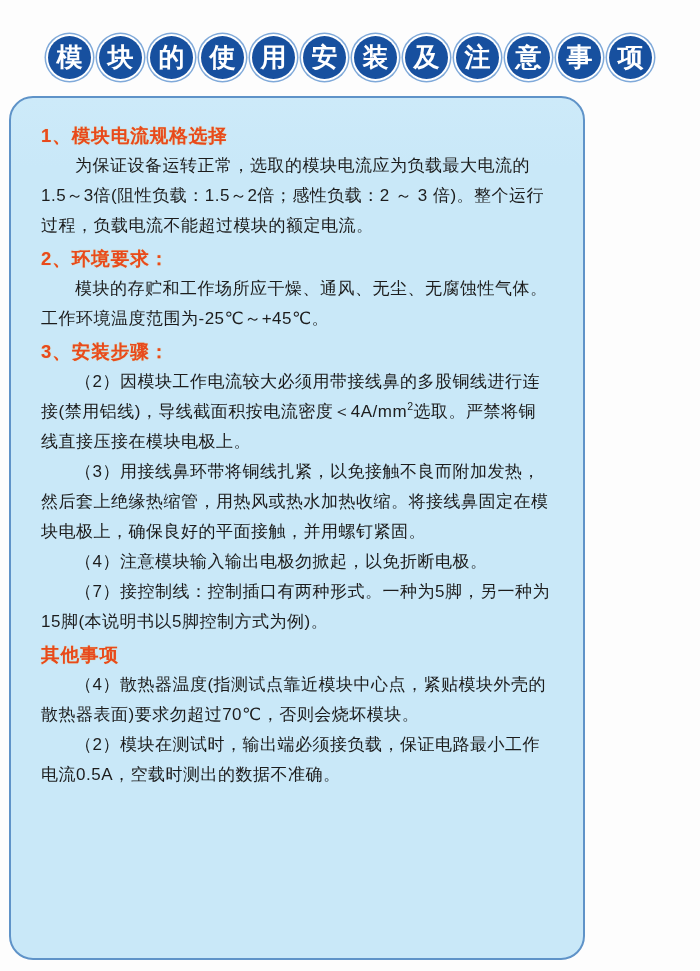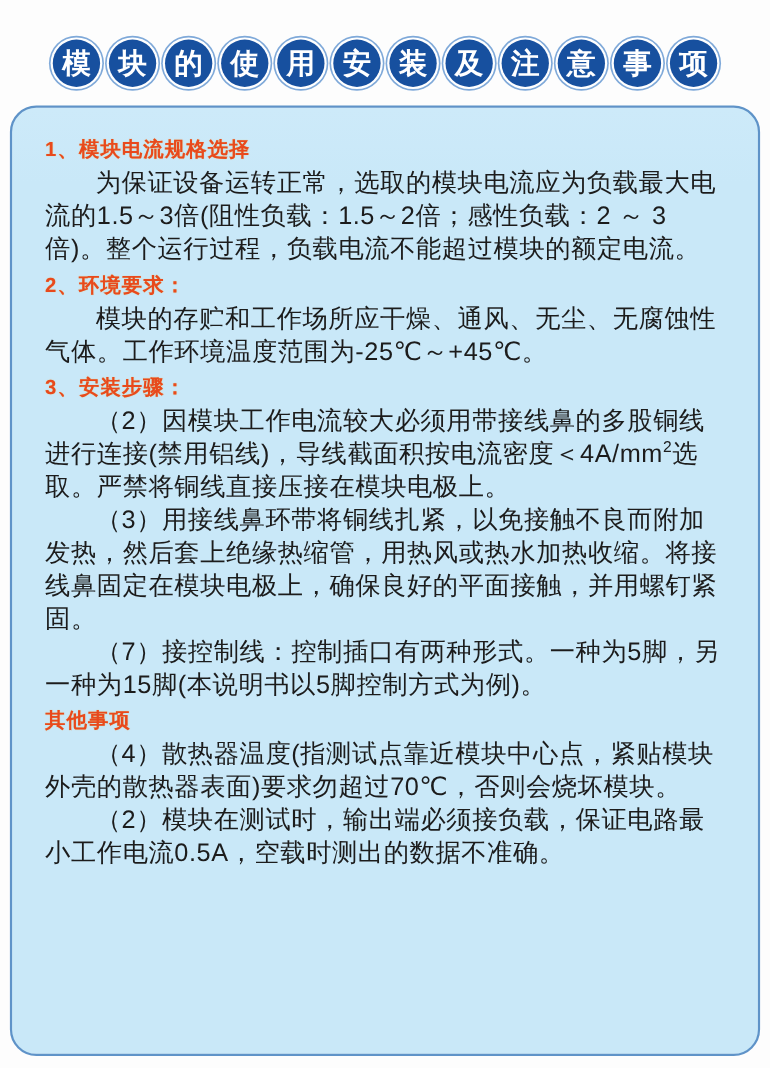--- a/index.html
+++ b/index.html
@@ -32,39 +32,39 @@
     background:var(--badge-bg);
     box-shadow:0 0 0 2px #ffffff,0 0 0 3.5px var(--badge-ring);
     display:flex;align-items:center;justify-content:center;
     color:#ffffff;
     font-size:26px;
     font-weight:bold;
   }
   .panel{
     position:absolute;
     left:9px;top:96px;
-    width:682px;height:864px;
+    width:576px;height:864px;
     background:linear-gradient(180deg,#cdeaf9 0%,var(--panel-bg) 8%,var(--panel-bg) 100%);
     border:2px solid var(--panel-border);
     border-radius:24px;
     padding:20px 30px 14px 30px;
     overflow:hidden;
   }
   .sec-h{
     color:var(--heading);
     font-size:18.5px;
     font-weight:bold;
     line-height:30px;
     margin-top:3px;
     letter-spacing:1px;
     text-shadow:0 0 1px rgba(250,170,20,.55);
   }
   .body-p{
     color:var(--body-text);
-    font-size:23px;
+    font-size:17px;
     line-height:30px;
     text-indent:2em;
     letter-spacing:.5px;
   }
   .body-p sup{
     font-size:.62em;
     vertical-align:super;
     line-height:0;
   }
 </style>
@@ -90,19 +90,20 @@
 
   <h2 class="sec-h">1、模块电流规格选择</h2>
   <p class="body-p">为保证设备运转正常，选取的模块电流应为负载最大电流的1.5～3倍(阻性负载：1.5～2倍；感性负载：2 ～ 3 倍)。整个运行过程，负载电流不能超过模块的额定电流。</p>
 
   <h2 class="sec-h">2、环境要求：</h2>
   <p class="body-p">模块的存贮和工作场所应干燥、通风、无尘、无腐蚀性气体。工作环境温度范围为-25℃～+45℃。</p>
 
   <h2 class="sec-h">3、安装步骤：</h2>
   <p class="body-p"><span>（2）因模块工作电流较大必须用带接线鼻的多股铜线进行连接(禁用铝线)，导线截面积按电流密度＜4A/mm</span><sup>2</sup><span>选取。严禁将铜线直接压接在模块电极上。</span></p>
   <p class="body-p">（3）用接线鼻环带将铜线扎紧，以免接触不良而附加发热，然后套上绝缘热缩管，用热风或热水加热收缩。将接线鼻固定在模块电极上，确保良好的平面接触，并用螺钉紧固。</p>
+  <p class="body-p">（4）注意模块输入输出电极勿掀起，以免折断电极。</p>
   <p class="body-p">（7）接控制线：控制插口有两种形式。一种为5脚，另一种为15脚(本说明书以5脚控制方式为例)。</p>
 
   <h2 class="sec-h">其他事项</h2>
   <p class="body-p">（4）散热器温度(指测试点靠近模块中心点，紧贴模块外壳的散热器表面)要求勿超过70℃，否则会烧坏模块。</p>
   <p class="body-p">（2）模块在测试时，输出端必须接负载，保证电路最小工作电流0.5A，空载时测出的数据不准确。</p>
 
 </div>
 
 </body></html>

